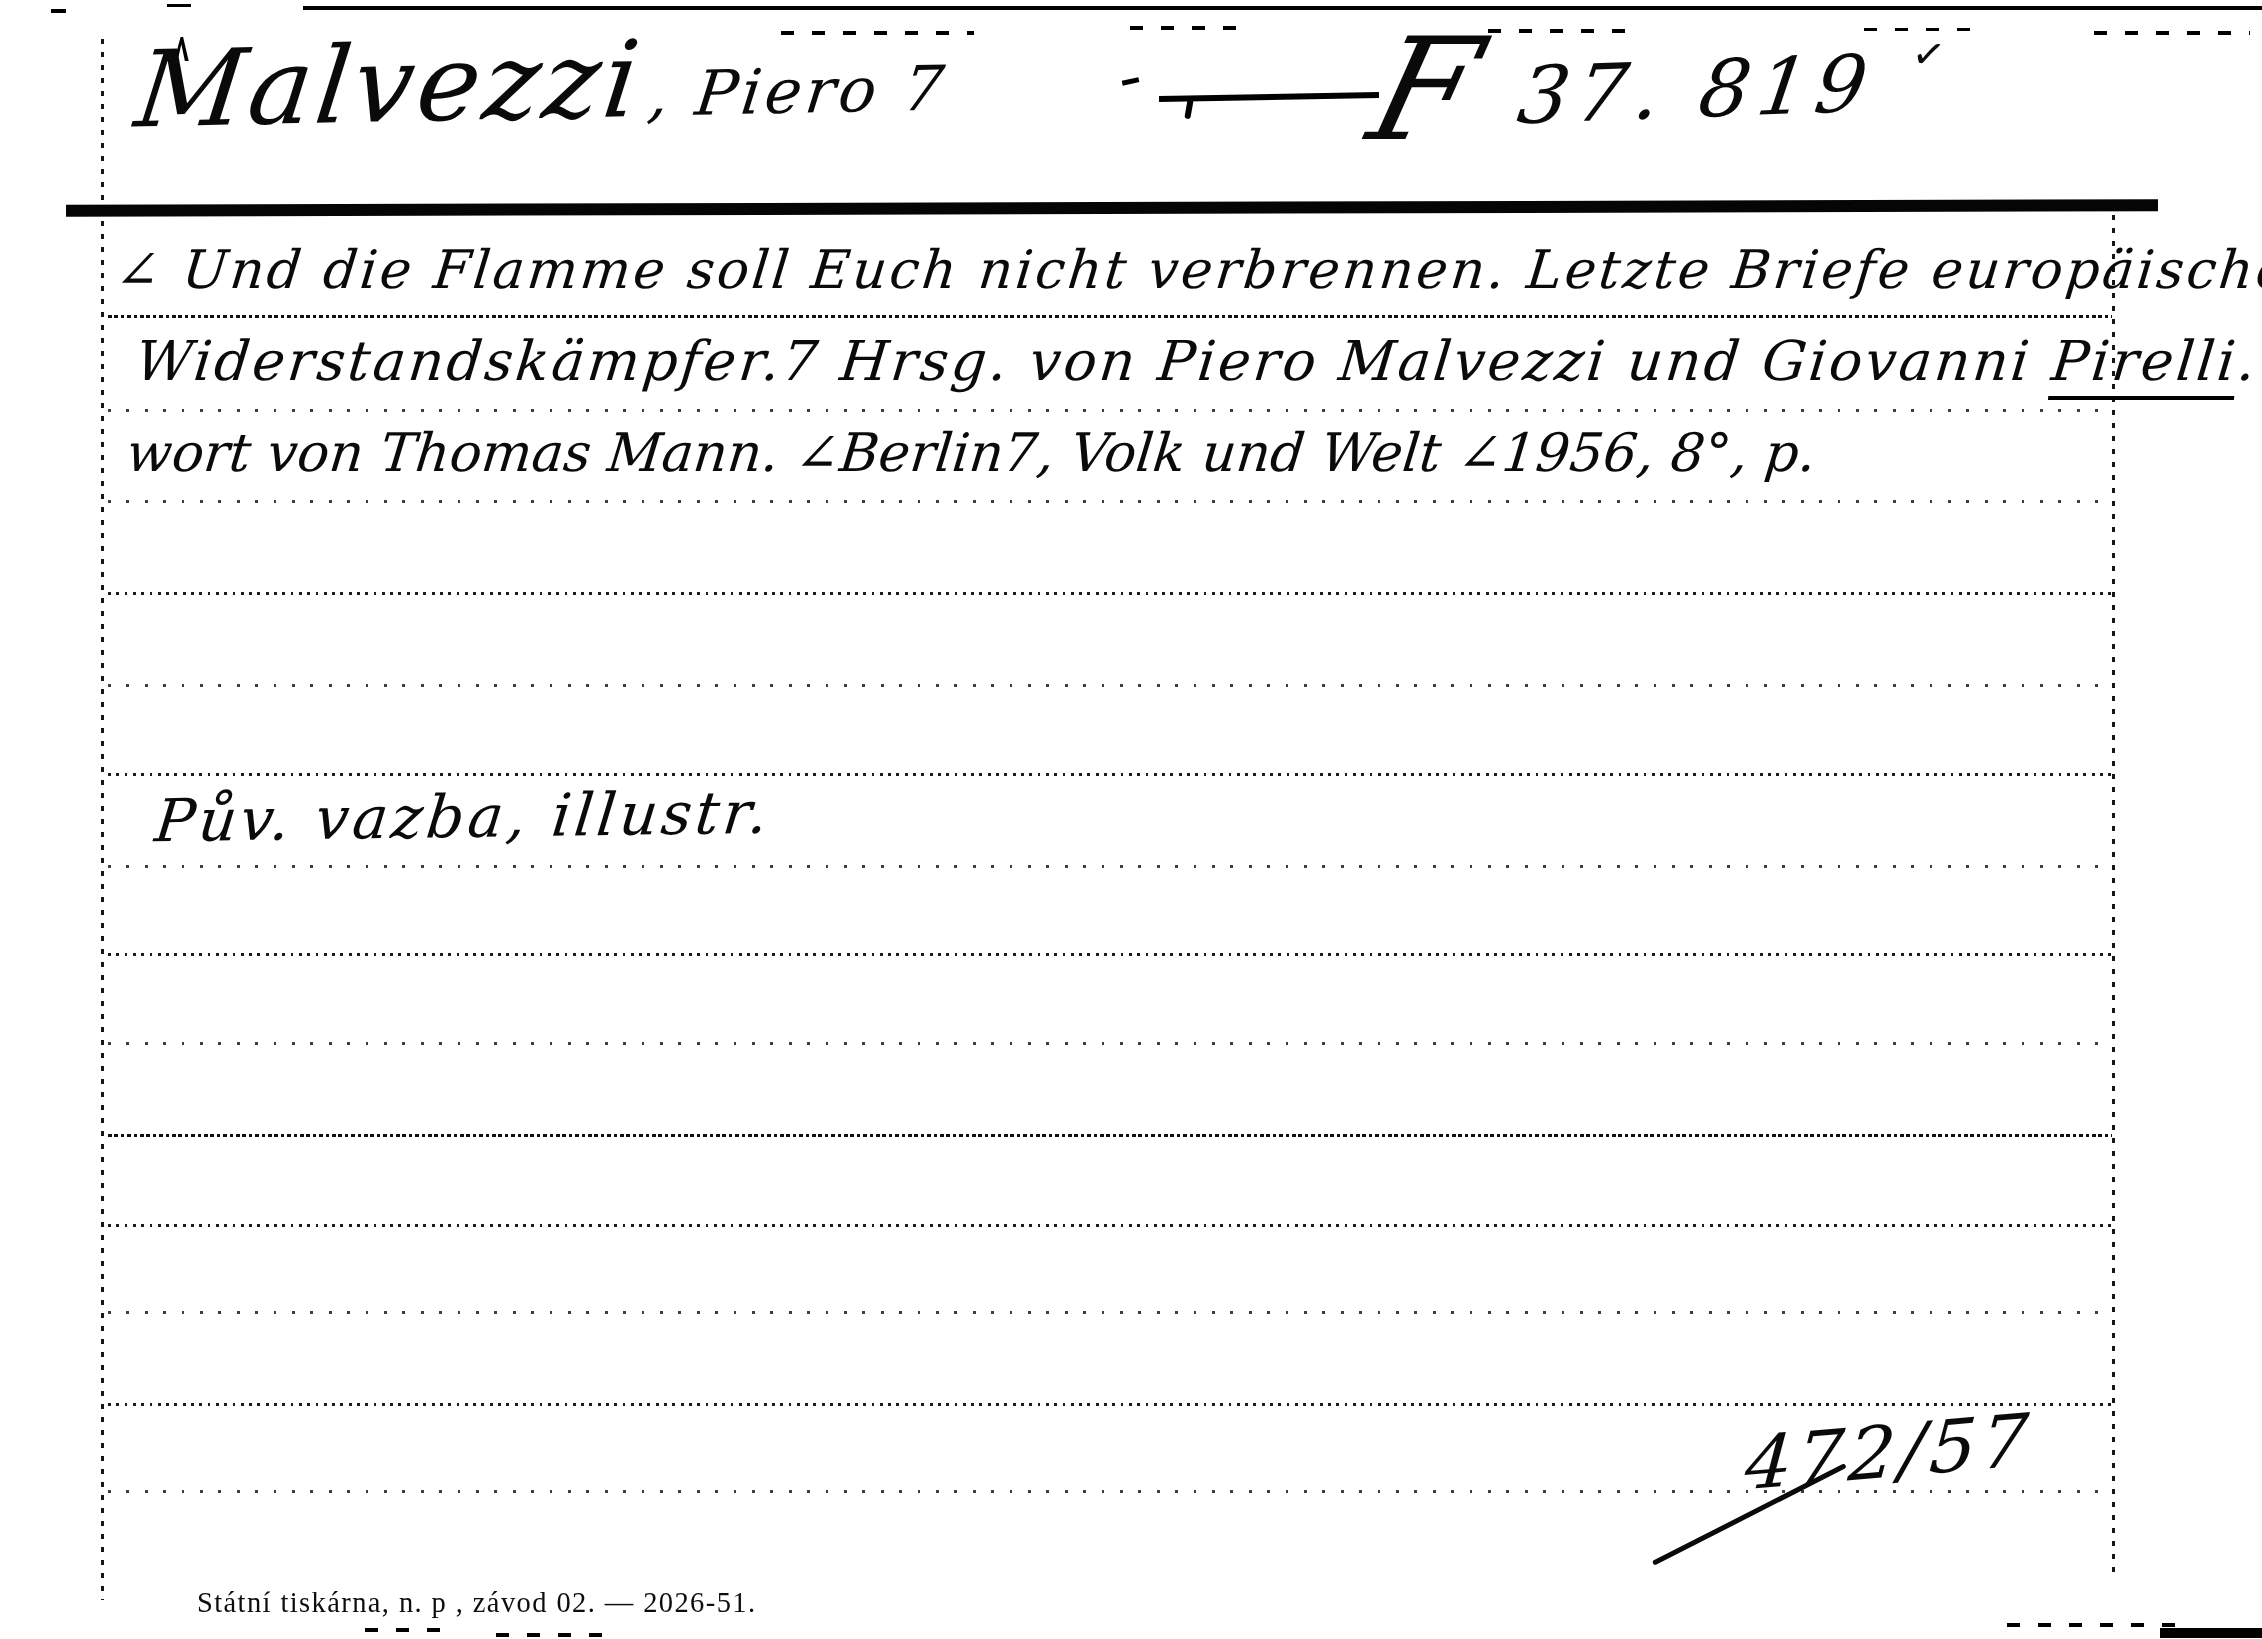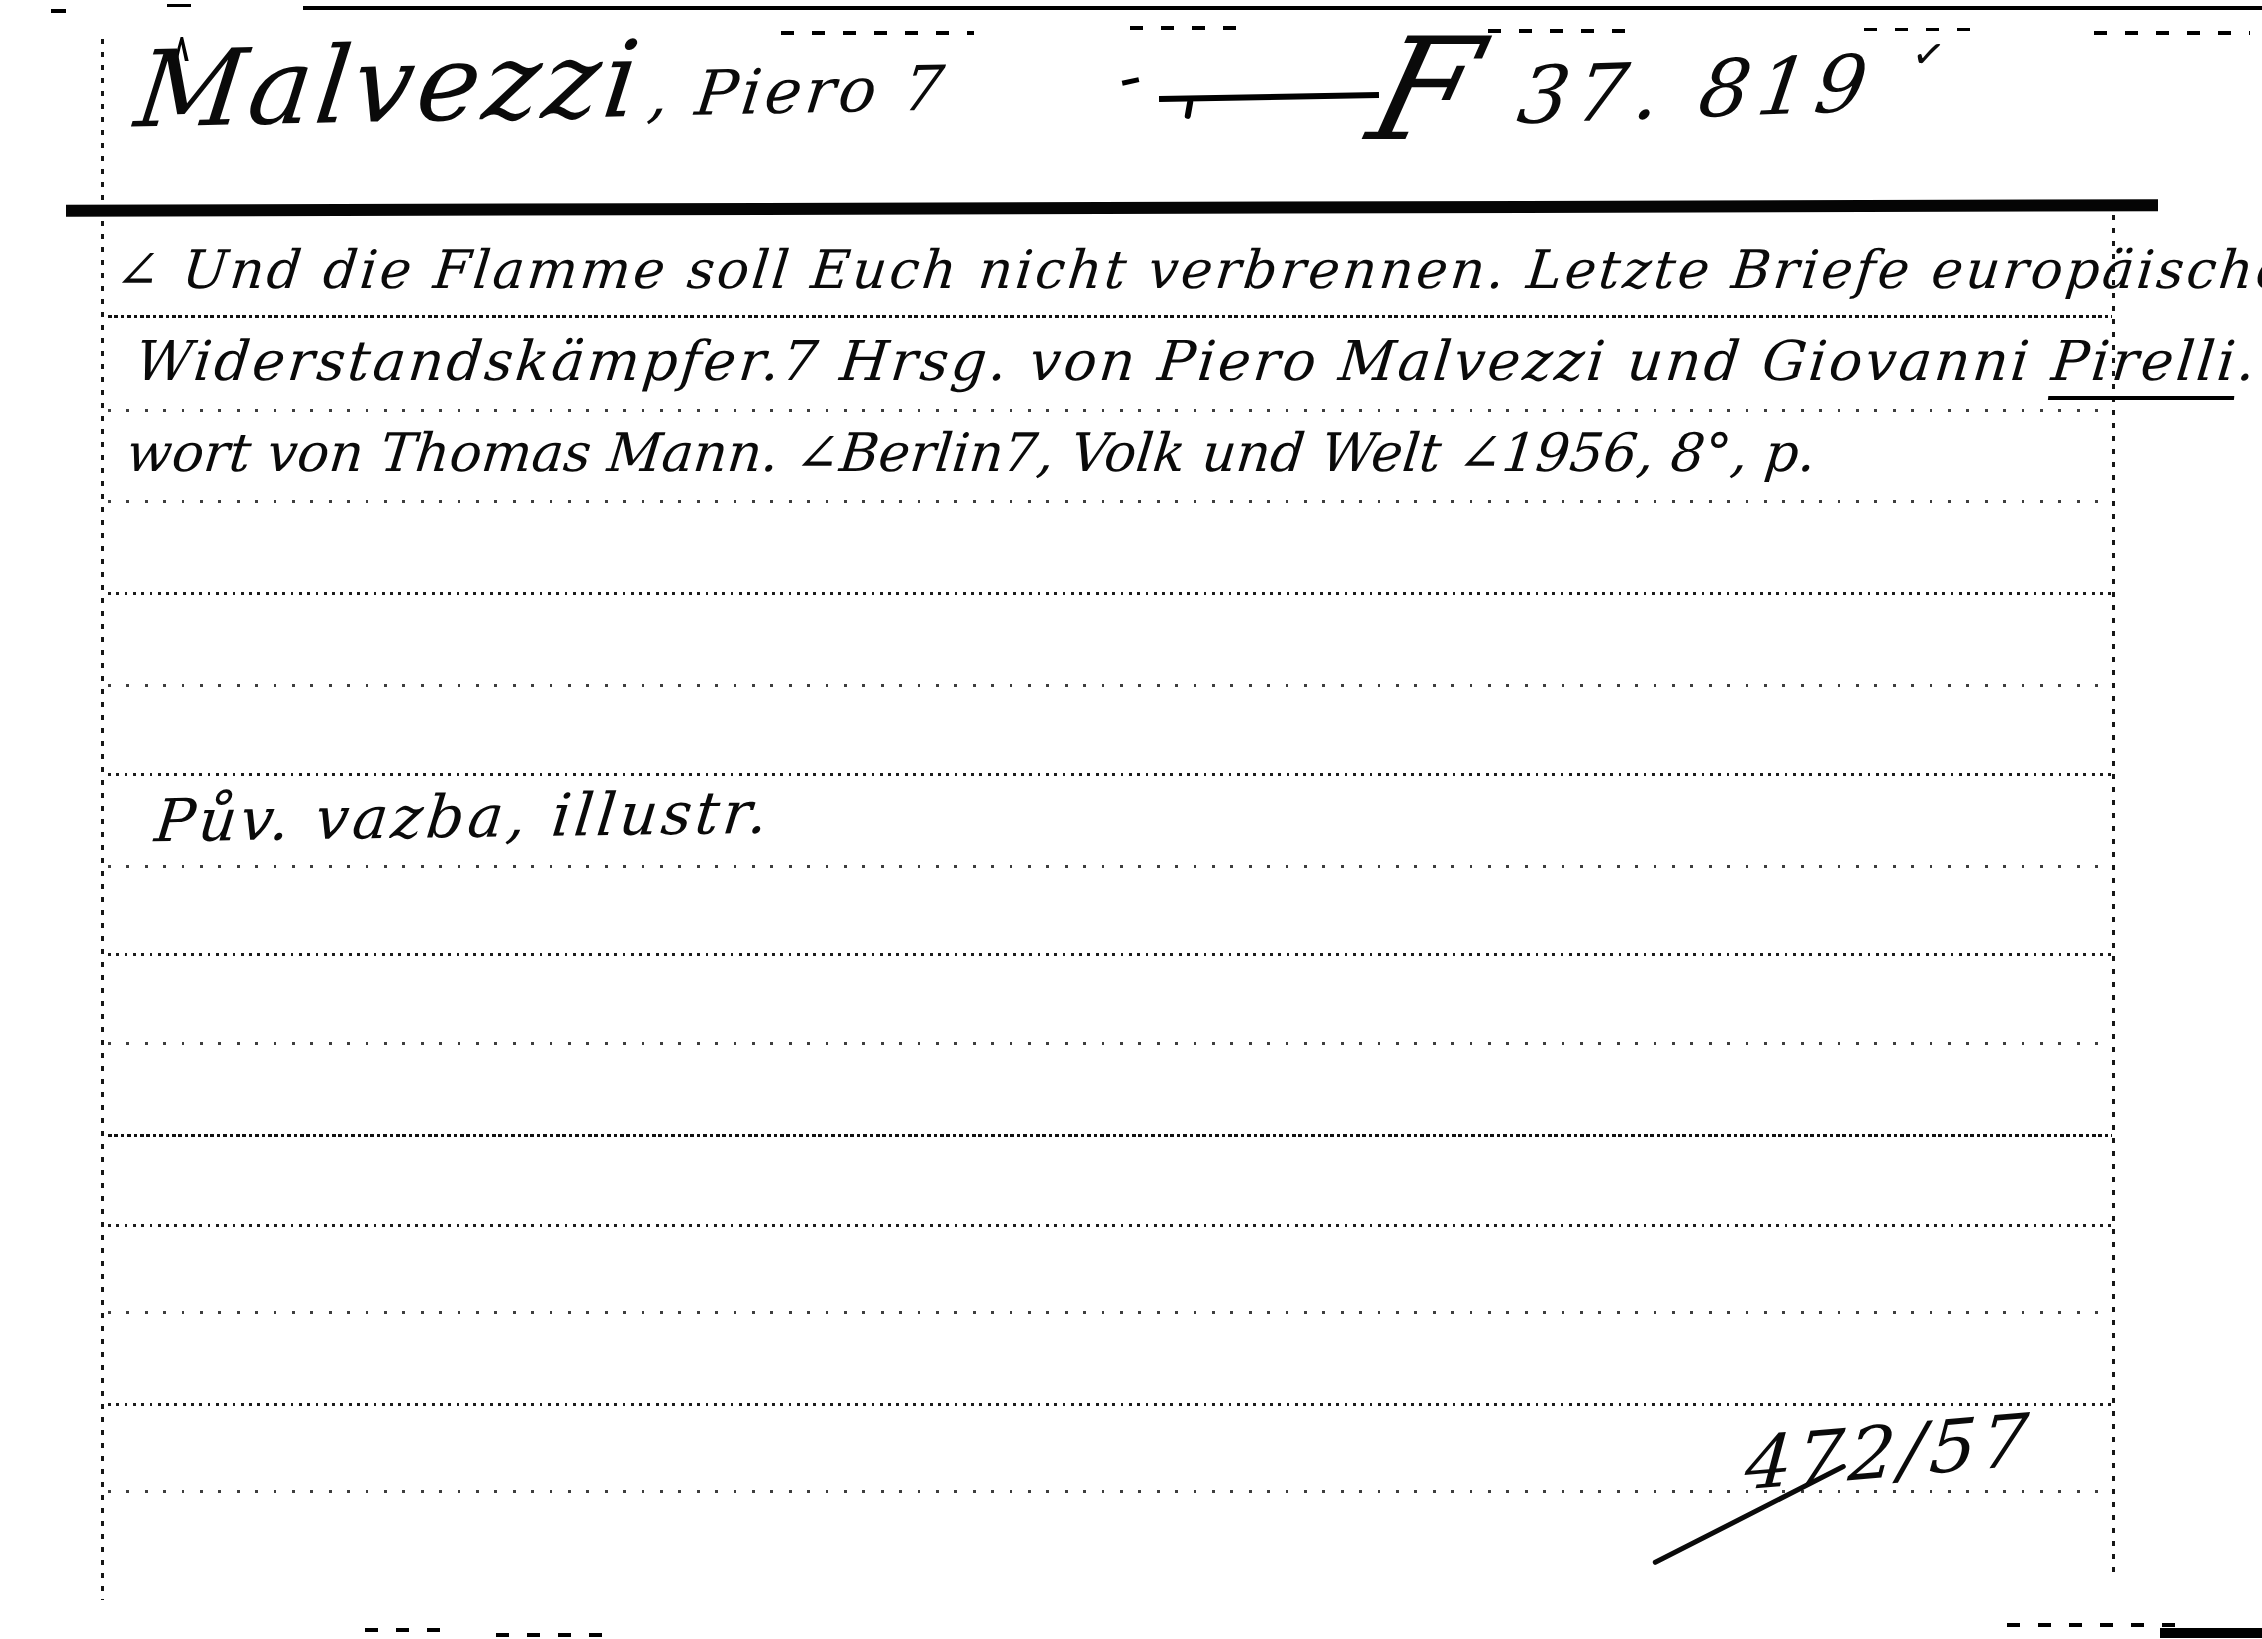--- a/index.html
+++ b/index.html
@@ -119,20 +119,21 @@
   <div class="dl" style="top:1224px;"></div>
   <div class="dl sp" style="top:1311px;"></div>
   <div class="dl" style="top:1403px;"></div>
   <div class="dl sp" style="top:1490px;"></div>
 
   <div class="hand note">Pův. vazba, illustr.</div>
 
   <div class="hand accnum">472/57</div>
   <div class="strike"></div>
 
+  <div class="imprint">Státní tiskárna, n. p , závod 02. — 2026-51.</div>
 
   <div class="dashrow" style="left:365px;top:1628px;width:83px;"></div>
   <div class="dashrow" style="left:496px;top:1633px;width:119px;"></div>
   <div class="dashrow" style="left:2007px;top:1623px;width:179px;"></div>
   <div class="art" style="left:2160px;top:1628px;width:103px;height:10px;"></div>
 
 </div>
 
 
 </body></html>

